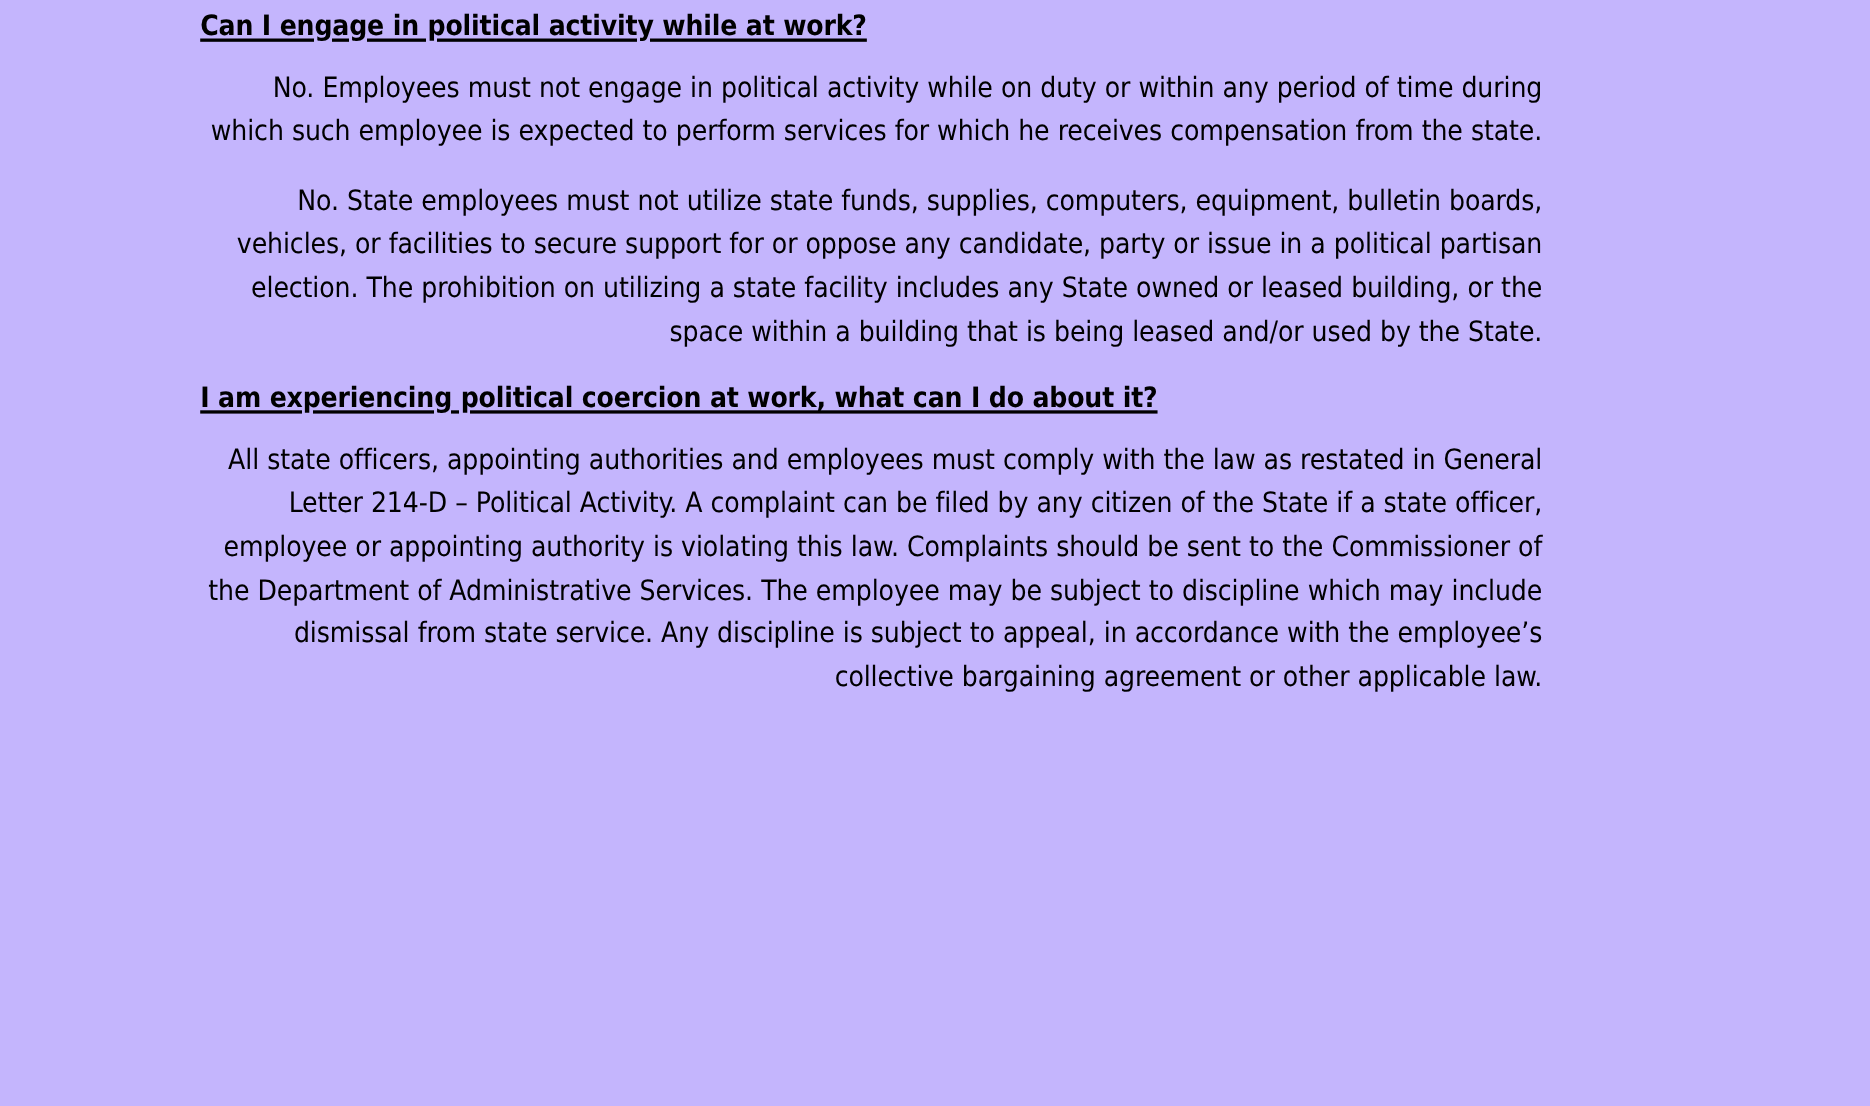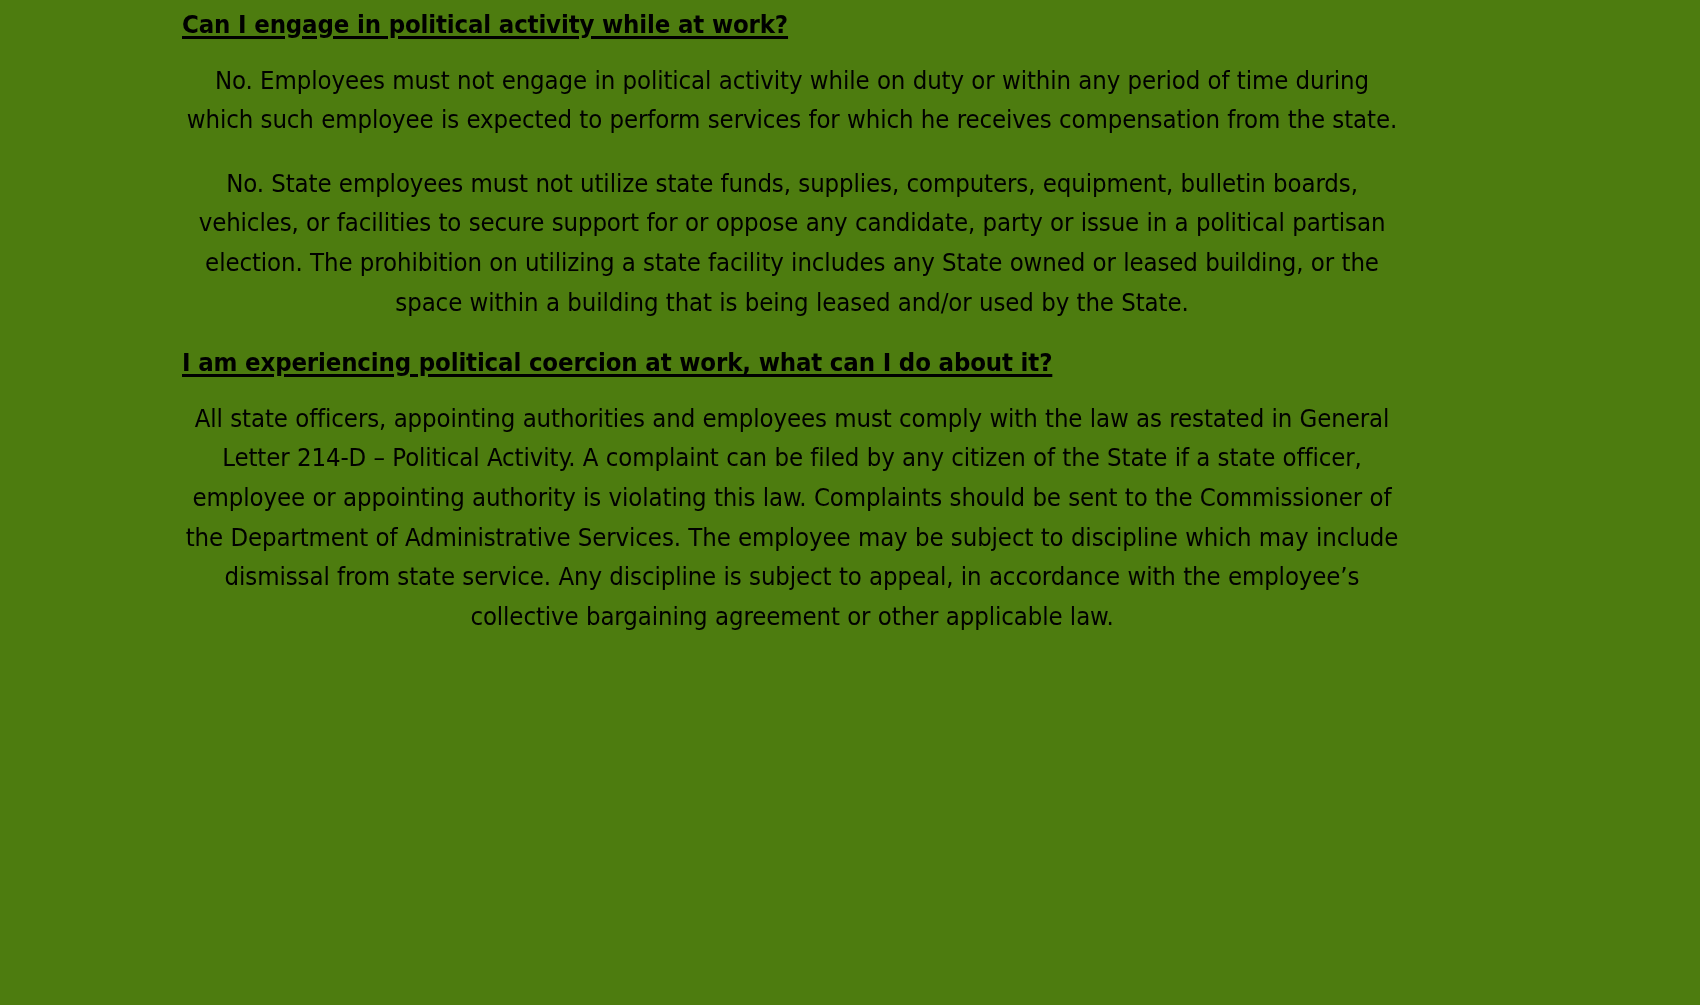--- a/index.html
+++ b/index.html
@@ -13,21 +13,21 @@
     height: 1005px;
     overflow: hidden;
     font-family: "DejaVu Sans Condensed", "Liberation Sans Narrow", "Liberation Sans", sans-serif;
     color: #000000;
     -webkit-font-smoothing: antialiased;
   }
   .page {
     position: relative;
     width: 1700px;
     height: 1005px;
-    background: #4d7c0f;
+    background: #c4b5fd;
     box-sizing: border-box;
     padding: 0;
   }
   .content {
     position: absolute;
     left: 182px;
     top: 8px;
     width: 1220px;
   }
   .faq-heading {
@@ -45,21 +45,21 @@
     text-underline-offset: 3px;
     text-decoration-thickness: 2.5px;
   }
   .faq-body {
     font-size: 25.5px;
     font-weight: normal;
     line-height: 39.6px;
     letter-spacing: -0.1px;
     margin: 0 0 22px 0;
     padding: 0;
-    text-align: center;
+    text-align: right;
     word-spacing: 0.2px;
   }
   .block {
     margin: 0;
     padding: 0;
   }
   .gap-after-para { margin-bottom: 24px; }
   .gap-before-heading { margin-top: 6px; }
 </style>
 </head>

